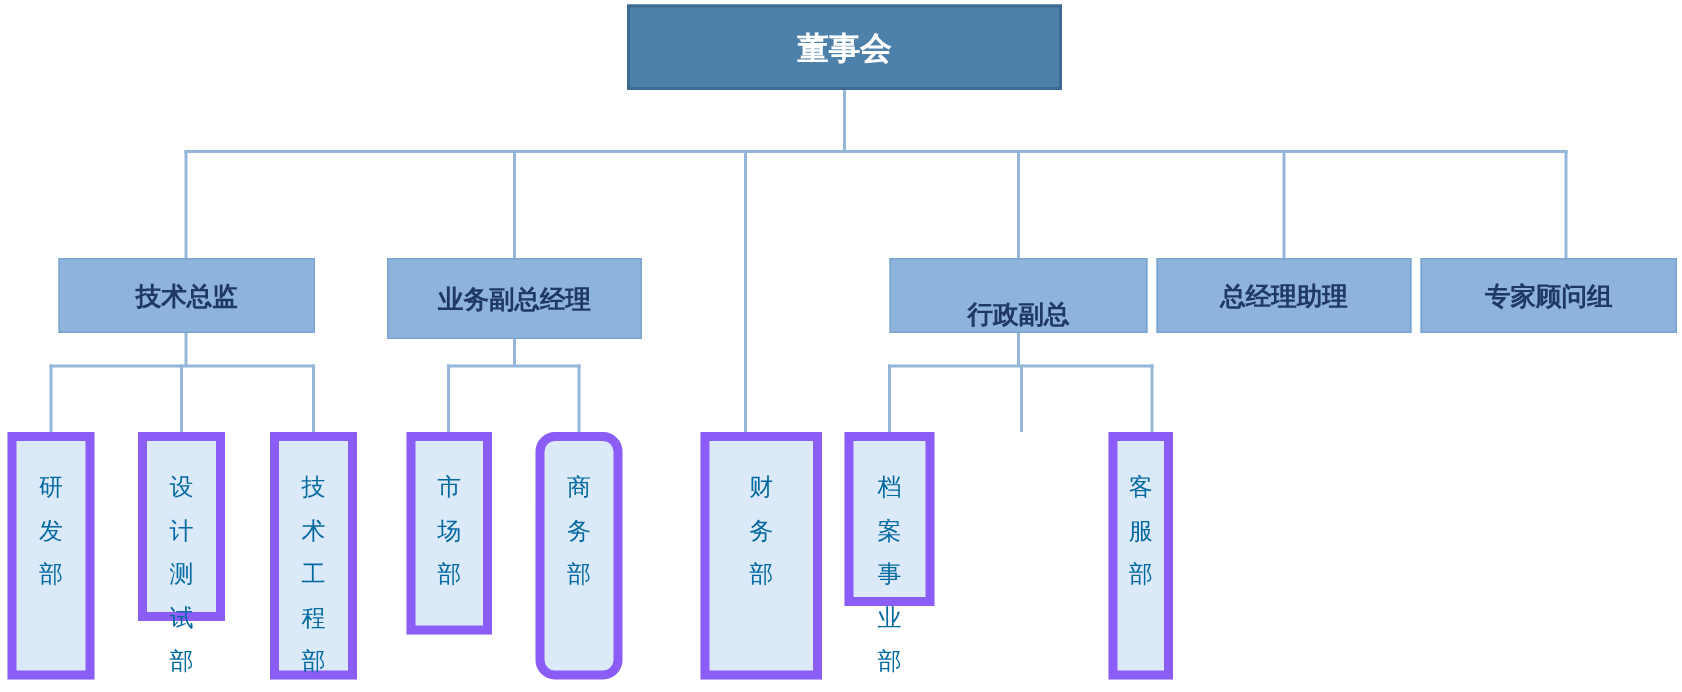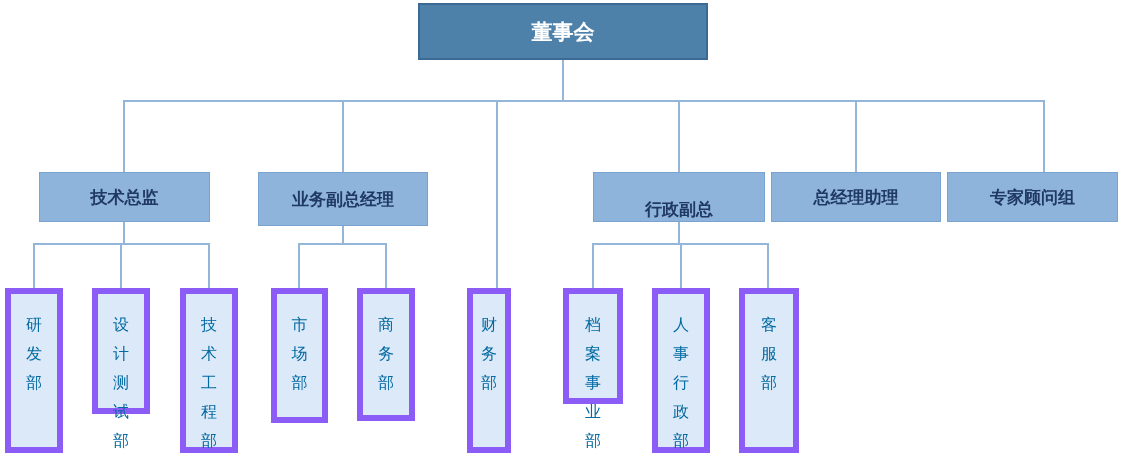--- a/index.html
+++ b/index.html
@@ -50,25 +50,25 @@
   .n-tech    { left: 39px;  top: 172px; width: 171px; height: 50px; }
   .n-biz     { left: 258px; top: 172px; width: 170px; height: 54px; }
   .n-admin   { left: 593px; top: 172px; width: 172px; height: 50px; align-items: flex-end; }
   .n-gma     { left: 771px; top: 172px; width: 170px; height: 50px; }
   .n-expert  { left: 947px; top: 172px; width: 171px; height: 50px; }
 
   .n-rnd     { left: 5px;   top: 288px; width: 58px; height: 165px; }
   .n-design  { left: 92px;  top: 288px; width: 58px; height: 126px; }
   .n-eng     { left: 180px; top: 288px; width: 58px; height: 165px; }
   .n-market  { left: 271px; top: 288px; width: 57px; height: 135px; }
-  .n-comm    { left: 357px; top: 288px; width: 58px; height: 133px; }
-  .n-fin     { left: 467px; top: 288px; width: 44px; height: 165px; }
+  .n-comm    { left: 357px; top: 288px; width: 58px; height: 165px; border-radius: 13px; }
+  .n-fin     { left: 467px; top: 288px; width: 81px; height: 165px; }
   .n-arch    { left: 563px; top: 288px; width: 60px; height: 116px; }
   .n-hr      { left: 652px; top: 288px; width: 58px; height: 165px; }
-  .n-serv    { left: 739px; top: 288px; width: 60px; height: 165px; }
+  .n-serv    { left: 739px; top: 288px; width: 43px; height: 165px; }
 
   
   .l-root-stem    { left: 562px;  top: 59px;  width: 2px;   height: 43px; }
   .l-trunk        { left: 123px;  top: 100px; width: 922px; height: 2px; }
   .l-drop-tech    { left: 123px;  top: 100px; width: 2px; height: 72px; }
   .l-drop-biz     { left: 342px;  top: 100px; width: 2px; height: 72px; }
   .l-drop-admin   { left: 678px;  top: 100px; width: 2px; height: 72px; }
   .l-drop-gma     { left: 855px;  top: 100px; width: 2px; height: 72px; }
   .l-drop-expert  { left: 1043px; top: 100px; width: 2px; height: 72px; }
   .l-drop-fin     { left: 496px;  top: 100px; width: 2px; height: 188px; }
@@ -155,20 +155,17 @@
   </div>
   <div class="node dept-node n-comm">
     <div class="dept-label">商务部</div>
   </div>
   <div class="node dept-node n-fin">
     <div class="dept-label">财务部</div>
   </div>
   <div class="node dept-node n-arch">
     <div class="dept-label">档案事业部</div>
   </div>
-  <div class="node dept-node n-hr">
-    <div class="dept-label">人事行政部</div>
-  </div>
   <div class="node dept-node n-serv">
     <div class="dept-label">客服部</div>
   </div>
 
 </div>
 
 </body></html>

